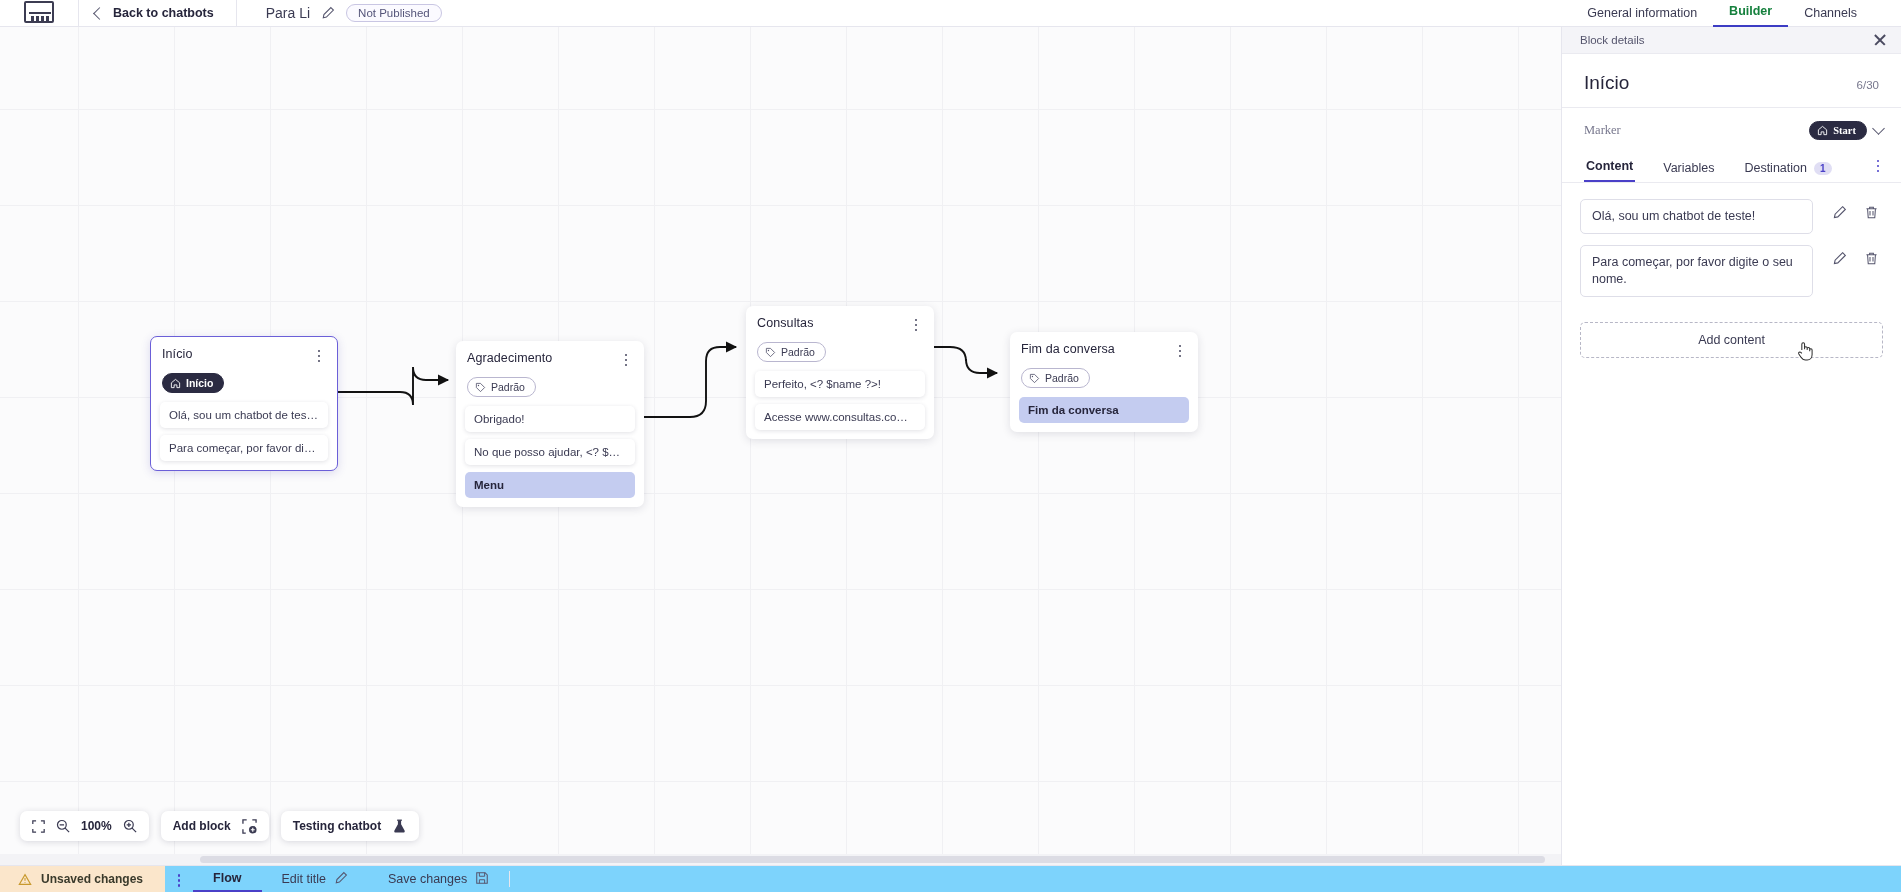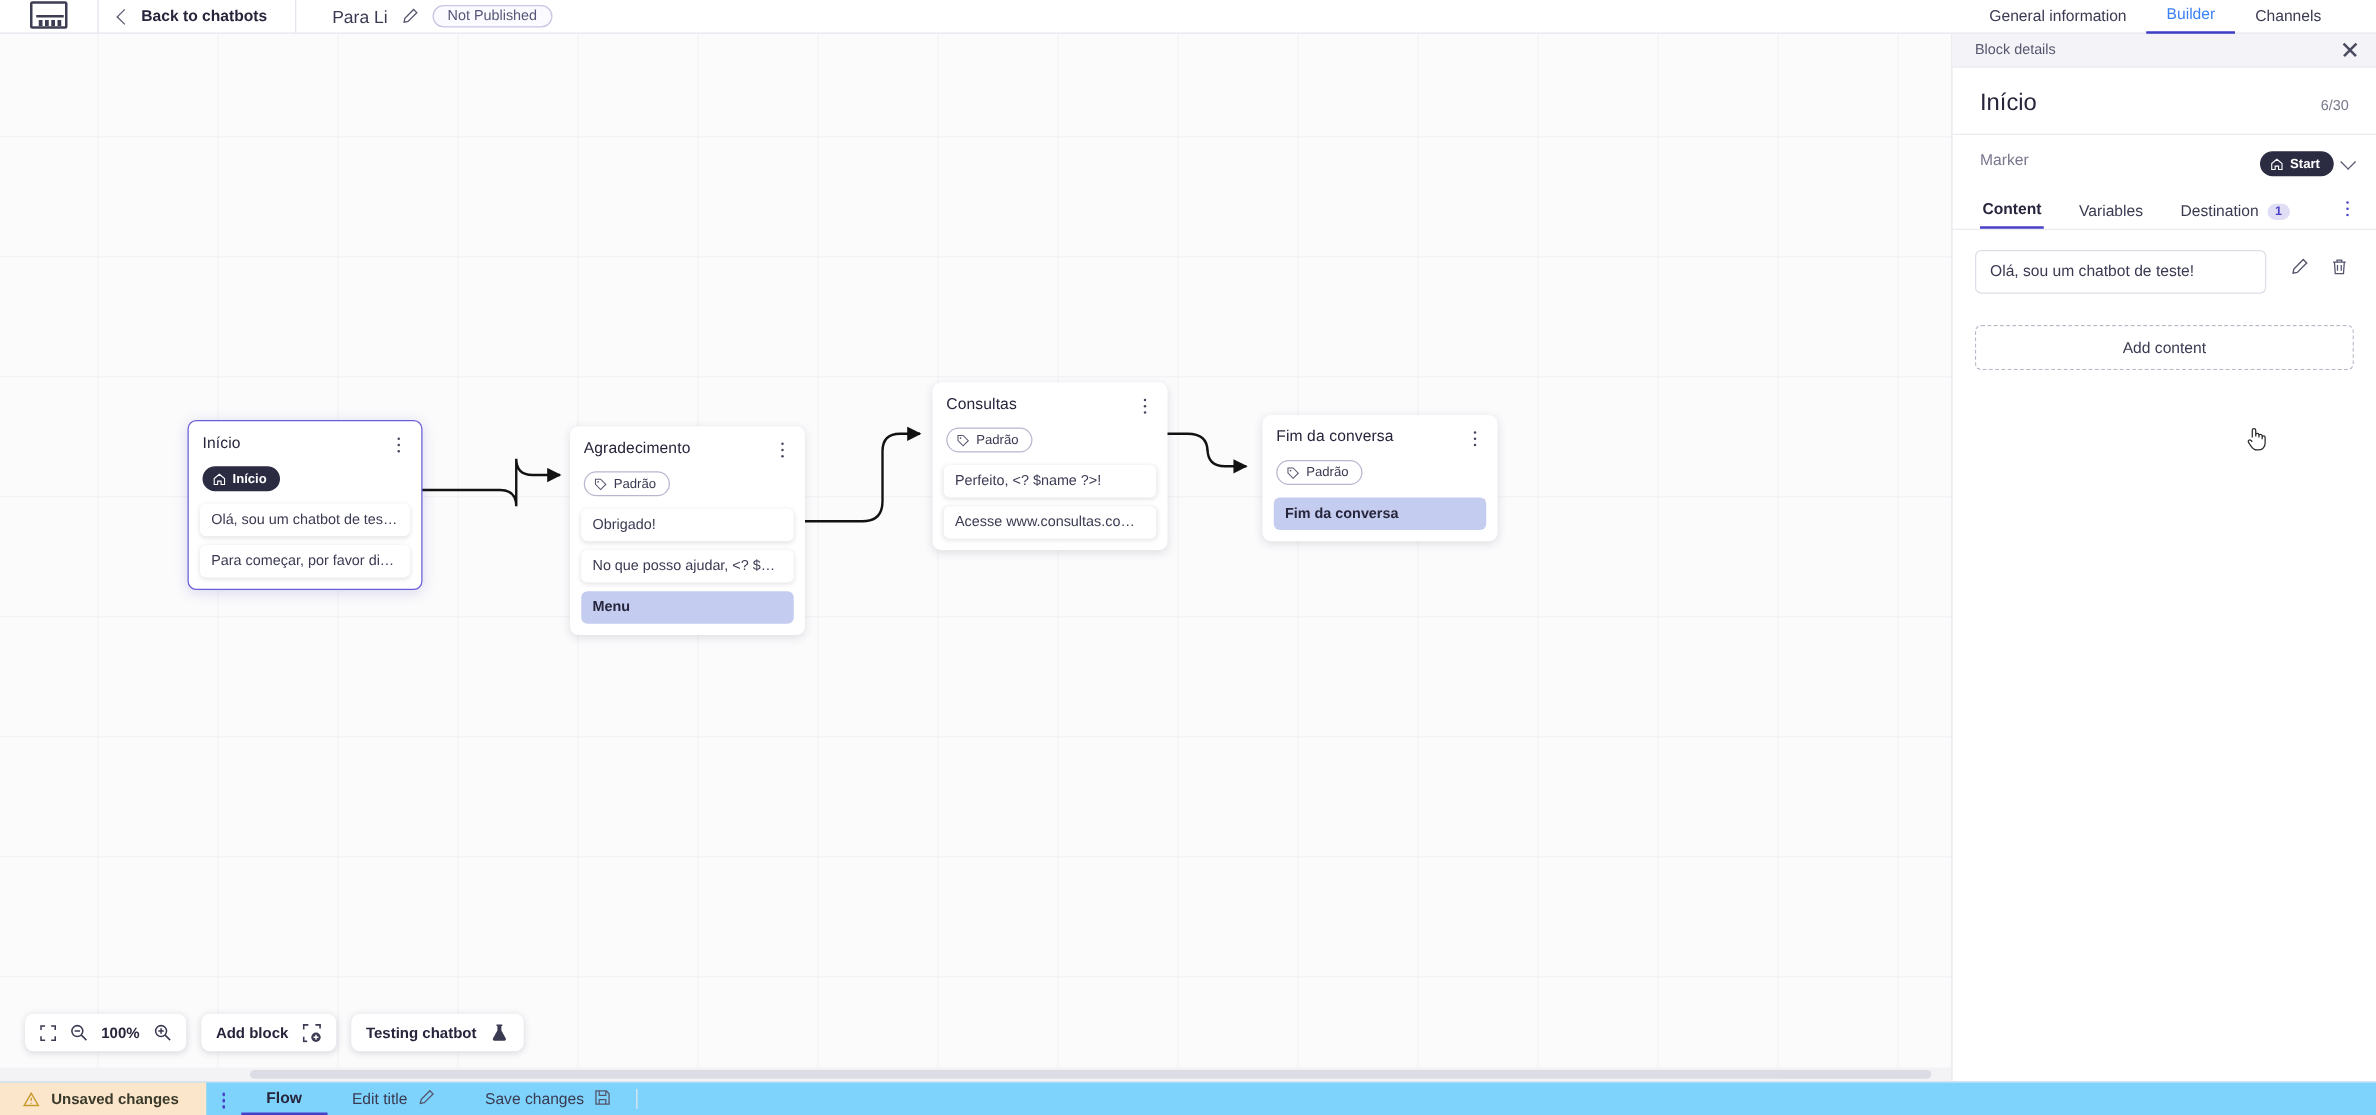--- a/index.html
+++ b/index.html
@@ -36,21 +36,21 @@
   .title-zone { display: flex; align-items: center; gap: 11px; padding-left: 29px; }
   .bot-title { font-size: 14px; color: #3a3a52; white-space: nowrap; }
   .icon-pencil { width: 14px; height: 14px; position: relative; cursor: pointer; flex:none;}
   .icon-pencil svg { display:block; }
   .badge-unpub { border: 1px solid #c9c6e3; border-radius: 11px; padding: 2px 11px;
      font-size: 11.5px; color: #55557a; background: #fbfaff; white-space: nowrap; }
   .top-tabs { position: absolute; right: 28px; top: 0; display: flex; align-items: flex-end;
      height: 27px; gap: 0; }
   .top-tab { font-size: 12.5px; color: #3a3a52; padding: 0 16px 7px 16px; cursor: pointer;
      white-space: nowrap; }
-  .top-tab.active { color: #3b82f6; font-weight: normal; border-bottom: 2.3px solid #3c3cc4; }
+  .top-tab.active { color: #15803d; font-weight: bold; border-bottom: 2.3px solid #3c3cc4; }
 
   
   .canvas {
     position: absolute; top: 27px; left: 0; width: 1561px; height: 838px;
     background: #fbfbfc;
     background-image:
       linear-gradient(to right, #f0f0f3 1px, transparent 1px),
       linear-gradient(to bottom, #f0f0f3 1px, transparent 1px);
     background-size: 96px 96px;
     background-position: -18px -14px;
@@ -103,22 +103,22 @@
   .panel-head-label { font-size: 11.5px; color: #55556d; }
   .close-x { width: 14px; height: 14px; cursor: pointer; position: relative; }
   .close-x:before, .close-x:after { content:""; position:absolute; left: 0; top: 6px;
      width: 14px; height: 1.5px; background: #4a4a60; }
   .close-x:before { transform: rotate(45deg); }
   .close-x:after { transform: rotate(-45deg); }
   .panel-title-row { display: flex; align-items: baseline; justify-content: space-between;
      padding: 18px 22px 13px 22px; border-bottom: 1px solid #eaeaf0; }
   .panel-title { font-size: 19px; color: #26253b; }
   .panel-count { font-size: 11.5px; color: #77778d; }
-  .marker-row { display: flex; align-items: flex-start; justify-content: space-between;
-     padding: 13px 18px 13px 22px; }
+  .marker-row { display: flex; align-items: center; justify-content: space-between;
+     padding: 13px 18px 13px 22px; font-family: Liberation Serif, serif; }
   .marker-label { font-size: 12.5px; color: #77778d; }
   .marker-right { display: flex; align-items: center; gap: 7px; }
   .chev-down { width: 9px; height: 9px; border-right: 1.7px solid #55556d;
      border-bottom: 1.7px solid #55556d; transform: rotate(45deg); margin-top:-4px; cursor:pointer;}
   .panel-tabs { display: flex; align-items: flex-end; padding: 0 18px 0 22px;
      border-bottom: 1px solid #eaeaf0; height: 30px; position: relative;}
   .ptab { font-size: 12.5px; color: #3a3a52; padding: 0 2px 7px 2px; margin-right: 26px;
      cursor: pointer; display: flex; align-items: center; gap: 7px; white-space: nowrap;}
   .ptab.active { color: #26253b; font-weight: bold; border-bottom: 2.3px solid #4a40c8; text-align: right; }
   .tab-badge { background: #e0def4; color: #4a40c8; border-radius: 9px; font-size: 10px;
@@ -384,20 +384,35 @@
                 <path d="M11.3 1.8l2.9 2.9-8 8-3.6.7.7-3.6z" fill="none" stroke="#55556d" stroke-width="1.2"></path>
               </svg>
           </span>
           <span class="act-ico">
             <svg width="15" height="15" viewBox="0 0 16 16">
                 <path d="M2.6 4h10.8M6 4V2.3h4V4M3.8 4l.7 9.7h7l.7-9.7M6.4 6.3v5M9.6 6.3v5" fill="none" stroke="#55556d" stroke-width="1.1"></path>
               </svg>
           </span>
         </div>
       </div>
+      <div class="content-row">
+        <div class="content-box">Para começar, por favor digite o seu nome.</div>
+        <div class="row-actions">
+          <span class="act-ico">
+            <svg width="15" height="15" viewBox="0 0 16 16">
+                <path d="M11.3 1.8l2.9 2.9-8 8-3.6.7.7-3.6z" fill="none" stroke="#55556d" stroke-width="1.2"></path>
+              </svg>
+          </span>
+          <span class="act-ico">
+            <svg width="15" height="15" viewBox="0 0 16 16">
+                <path d="M2.6 4h10.8M6 4V2.3h4V4M3.8 4l.7 9.7h7l.7-9.7M6.4 6.3v5M9.6 6.3v5" fill="none" stroke="#55556d" stroke-width="1.1"></path>
+              </svg>
+          </span>
+        </div>
+      </div>
     </div>
 
     <div class="add-content">Add content</div>
   </div>
 
   <svg class="cursor-hand" viewBox="0 0 18 24">
     <path d="M5 11V4.6a1.5 1.5 0 1 1 3 0V10m0-1.2a1.4 1.4 0 1 1 2.8 0V11m0-1.4a1.4 1.4 0 1 1 2.8 0v2.8m0-1.6a1.3 1.3 0 1 1 2.6 0v5c0 3.3-2.2 6-5.3 6H9c-2.6 0-3.8-1.4-5.3-3.6l-2-3a1.4 1.4 0 0 1 2.2-1.7L5 14.6" fill="#fff" stroke="#2b2b2b" stroke-width="1.1" stroke-linejoin="round"></path>
   </svg>
 
   <div class="bottombar">

